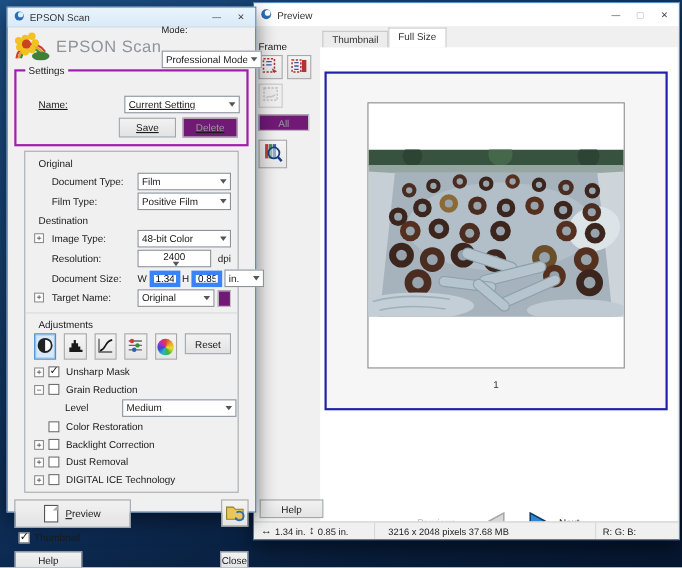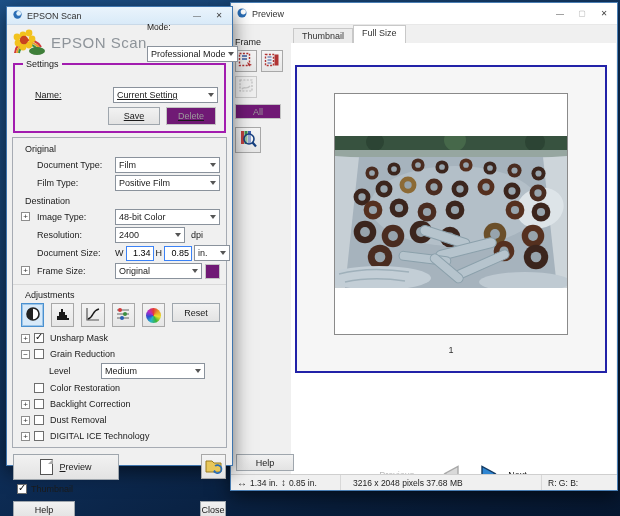--- a/index.html
+++ b/index.html
@@ -22,45 +22,45 @@
   .tbb { width:22px; text-align:center; font-size:8px; color:#444; line-height:16px; cursor:default; }
   .tbb.dim { color:#b5b5b5; }
 
   
   .btn { display:inline-flex; align-items:center; justify-content:center;
     background:linear-gradient(#f2f2f2,#e3e3e3); border:1px solid #9fa6ad; font-size:9px; color:#1a1a1a; height:18px; }
   .btn.disabled { color:#9b9b9b; background:#701a75; border-color:#c3c3c3; }
   .dd { display:flex; align-items:center; background:#fff; border:1px solid #8a929c; height:16px; padding:0 3px; }
   .dd .dtxt { flex:1; white-space:nowrap; overflow:hidden; }
   .dd .darr { width:0; height:0; border-left:3px solid transparent; border-right:3px solid transparent; border-top:4px solid #555; margin-left:3px; }
-  .tin { background:#fff; border:1px solid #3b82f6; height:15px; text-align:right; padding:0 2px; font-size:9px; }
+  .tin { background:#fff; border:4px solid #3b82f6; height:15px; text-align:right; padding:0 2px; font-size:9px; }
   .cb { width:10px; height:10px; border:1px solid #6e6e6e; background:#fff; position:relative; flex:none; }
   .cb .ck { position:absolute; left:0px; top:-3px; font-size:10px; color:#111; }
   .exp { width:9px; height:9px; border:1px solid #8d8d8d; background:#fff; font-size:8px; line-height:7px; text-align:center; color:#333; flex:none; }
   .mnemonic::first-letter { text-decoration:underline; }
 
   
   .scanwin { left:6px; top:6px; width:227px; height:460px; z-index:5; }
   .scan-header { display:flex; align-items:center; height:32px; padding:2px 6px 0 4px; }
   .brand { font-size:15px; color:#8e949a; letter-spacing:.5px; margin-left:4px; white-space:nowrap; }
   .modebox { margin-left:auto; width:114px; }
   .modebox .mlabel { font-size:8.5px; margin-bottom:14px; }
   .groupbox { position:relative; border:2px solid #a21caf; margin:6px 6px 4px 6px; padding:20px 6px 6px 6px;text-decoration:underline; }
   .grouplabel { position:absolute; top:-6px; left:8px; background:#f0f0f0; padding:0 3px; font-size:9px; }
   .settings-grp .row1 { display:flex; align-items:center; margin:2px 0 4px 14px; }
   .settings-grp .row1 .lbl { width:78px; }
   .settings-grp .row2 { display:flex; justify-content:flex-end; gap:6px; margin-right:2px; }
 
-  .content-panel { border:1px solid #a6abb3; background:#f0f0f0; margin:2px 5px; padding:4px 0 2px 0; }
+  .content-panel { border:1px solid #a6abb3; background:#f0f0f0; margin:2px 15px; padding:4px 0 2px 0; }
   .sec-label { margin:2px 0 3px 12px; }
   .crow { display:flex; align-items:center; height:16px; margin:2px 6px 2px 0; padding-left:24px; position:relative; }
   .crow .rexp { position:absolute; left:8px; top:3px; }
   .crow .lbl { width:78px; flex:none; }
   .crow .ctl { width:110px; }
-  .crow .ctl.half { width:70px; }
+  .crow .ctl.half { width:70px;flex-direction:column; }
   .unit { margin-left:6px; }
   .dsz { display:flex; align-items:center; gap:2px; flex:1; }
   .sidebtn { width:15px; height:15px; margin-left:3px; }
 
   .adj-sec { border-top:1px solid #d9d9d9; margin-top:5px; padding-top:3px; }
   .adj-icons { display:flex; align-items:flex-start; gap:7px; margin:3px 6px 4px 8px; }
   .aibtn { width:25px; height:24px; display:flex; align-items:center; justify-content:center;
     background:linear-gradient(#f4f4f4,#e6e6e6); border:1px solid #a8a8a8; }
   .aibtn.sel { background:#d7e9f9; border:1px solid #4a90d0; box-shadow:0 0 0 1px #9cc5e8 inset; }
   .reset { margin-left:auto; width:52px; height:19px; }
@@ -397,21 +397,21 @@
           <span>H</span>
           <input class="tin" style="width: 28px;" value="0.85">
           <div class="dd" style="width:36px">
             <span class="dtxt">in.</span>
             <span class="darr"></span>
           </div>
         </span>
       </div>
       <div class="crow">
         <span class="exp rexp">+</span>
-        <span class="lbl">Frame Size:</span>
+        <span class="lbl">Target Name:</span>
         <div class="dd" style="width:90px">
           <span class="dtxt">Original</span>
           <span class="darr"></span>
         </div>
         <div class="btn disabled sidebtn"></div>
       </div>
 
       <div class="adj-sec">
         <div class="sec-label">Adjustments</div>
         <div class="adj-icons">

